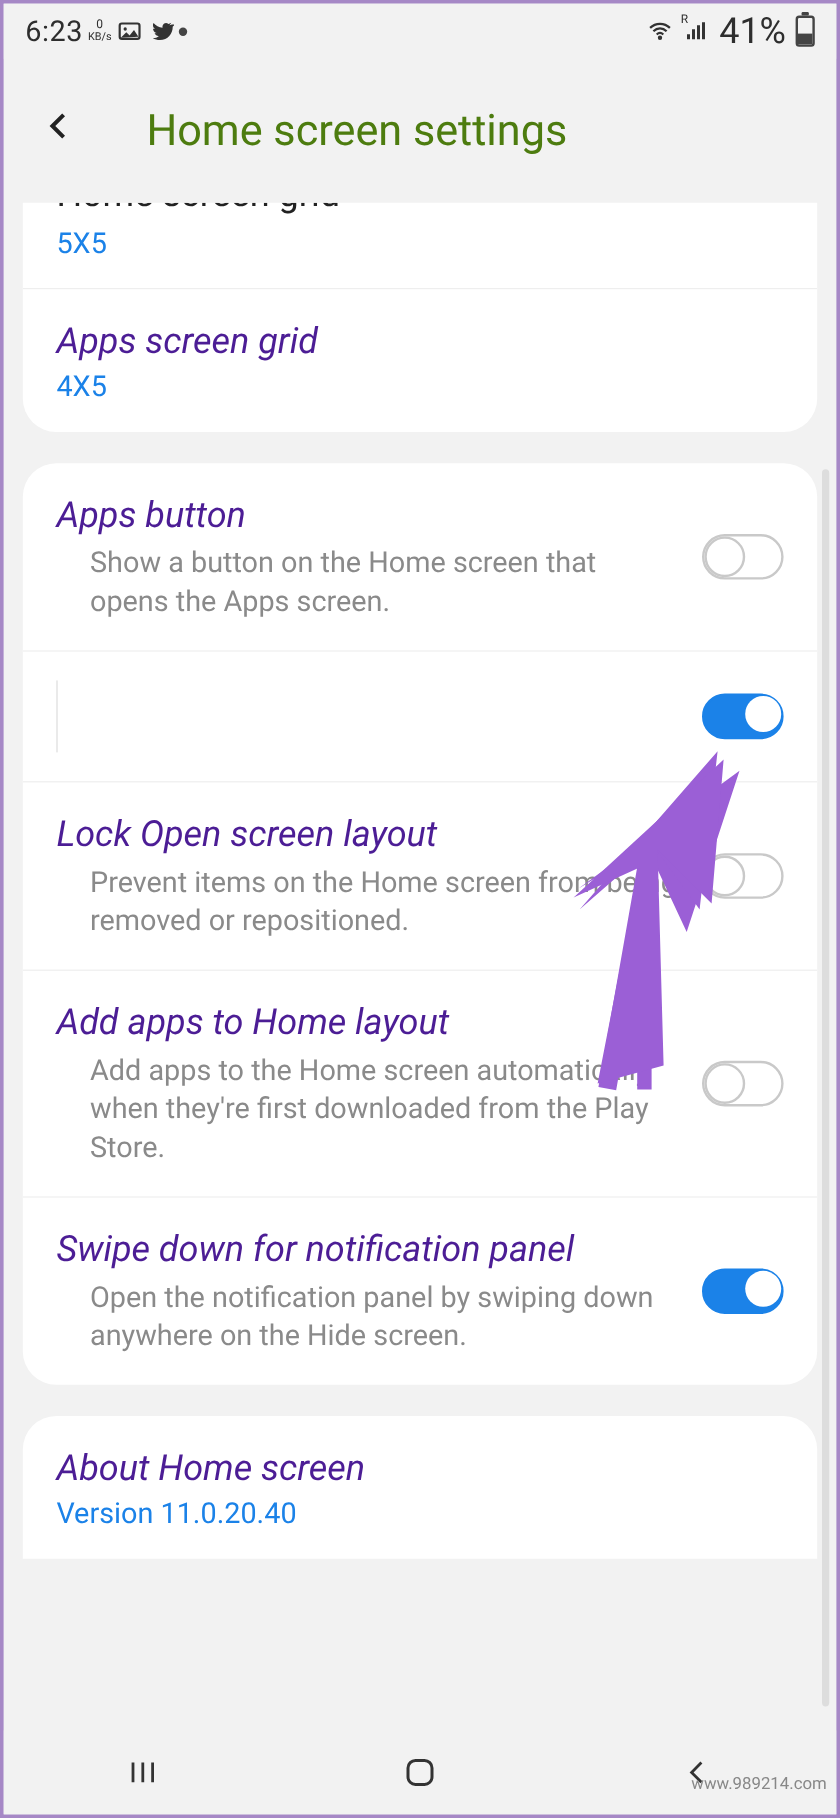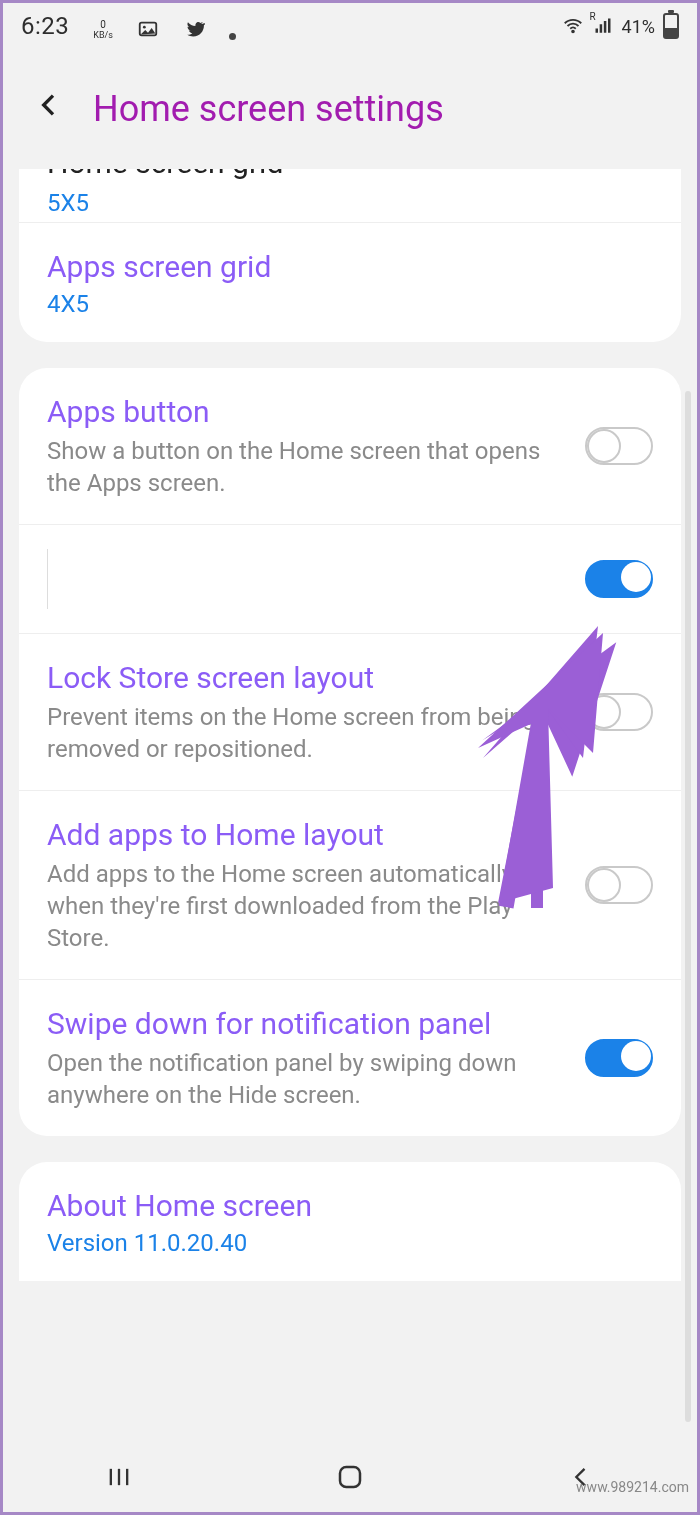--- a/index.html
+++ b/index.html
@@ -15,79 +15,79 @@
   .status-bar {
     height: 46px;
     background: #f2f2f2;
     display: flex;
     align-items: center;
     justify-content: space-between;
     padding: 0 18px;
     font-size: 24px;
     color: #2e2e2e;
   }
-  .status-left { display: flex; align-items: flex-end; gap: 24px; }
+  .status-left { display: flex; align-items: center; gap: 4px; }
   .status-right { display: flex; align-items: center; gap: 8px; }
   .time { font-weight: 400; letter-spacing: 0.5px; }
   .kbs { font-size: 10px; line-height: 1; text-align: center; }
   .status-icon-sm { width: 22px; height: 22px; display: inline-flex; align-items: center; justify-content: center; }
   .signal-r { position: relative; font-size: 11px; }
   .dot { width: 7px; height: 7px; background: #444; border-radius: 50%; display: inline-block; }
   .battery-box { width: 16px; height: 26px; border: 2px solid #444; border-radius: 3px; position: relative; }
   .battery-box::before { content:""; position:absolute; top:-5px; left:3px; width:6px; height:3px; background:#444; border-radius:1px;}
   .battery-fill { position:absolute; bottom:0; left:0; right:0; height:40%; background:#444; }
 
   
   .header {
     height: 120px;
     display: flex;
     align-items: center;
     padding: 0 30px;
     gap: 28px;
   }
   .back-btn { font-size: 36px; color: #222; font-weight: 300; }
-  .page-title { font-size: 36px; color: #a21caf; font-weight: 400; }
+  .page-title { font-size: 36px; color: #4d7c0f; font-weight: 400; margin-left: 29px; }
 
   
   .card {
     background: #fff;
     border-radius: 28px;
     margin: 0 16px 26px 16px;
     overflow: hidden;
   }
   .card.cutoff-top { border-top-left-radius: 0; border-top-right-radius: 0; margin-top:0; }
 
   .row {
     padding: 24px 28px;
     border-bottom: 1px solid #eee;
     display: flex;
     align-items: center;
     justify-content: space-between;
     gap: 20px;
   }
   .row:last-child { border-bottom: none; }
   .row-text { flex: 1; }
-  .row-title { font-size: 30px; color: #8b5cf6; line-height: 1.3; }
-  .row-sub { font-size: 24px; color: #8a8a8a; line-height: 1.35; margin-top: 4px; }
+  .row-title { font-size: 30px; color: #4c1d95; line-height: 1.3; font-style: italic; }
+  .row-sub { font-size: 24px; color: #8a8a8a; line-height: 1.35; margin-top: 4px; margin-left: 28px; }
   .row-accent { font-size: 24px; color: #1b82e8; margin-top: 4px; font-weight: 400; }
 
   
   .toggle { width: 68px; height: 38px; border-radius: 20px; position: relative; flex-shrink:0; }
   .toggle.off { background: #fff; border: 2px solid #c9c9c9; }
   .toggle.off::after {
     content:""; position:absolute; width:30px; height:30px; border:2px solid #c9c9c9; border-radius:50%; background:#fff; top:0; left:0;
   }
   .toggle.on { background: #1b82e8; border: 2px solid #1b82e8; }
   .toggle.on::after {
     content:""; position:absolute; width:30px; height:30px; border-radius:50%; background:#fff; top:0; right:0;
   }
   .divider-vert { width:1px; height:60px; background:#ddd; margin-right:20px; }
 
   
-  .truncated-top .row:first-child { padding-top:0; padding-bottom:5px;}
+  .truncated-top .row:first-child { padding-top:0; padding-bottom:23px;}
   .cut-title {
     font-size: 30px; color:#222; font-weight:400;
     overflow:hidden; height:16px; display:block;
     position: relative;
   }
   .cut-title span { position: relative; top:-24px; display:block; }
 
   
   .navbar {
     position: absolute; bottom: 0; left:0; right:0;
@@ -141,21 +141,21 @@
           <path d="M9 15c1.8-1.8 4.2-1.8 6 0"></path>
           <circle cx="12" cy="18" r="1" fill="#333"></circle>
         </svg>
     </span>
     <span class="status-icon-sm signal-r">
       <span style="position:absolute;top:-4px;left:-2px;font-size:10px;">R</span>
       <svg viewBox="0 0 24 24" width="20" height="20" fill="#333">
           <path d="M3 20h3v-5H3zM8 20h3V10H8zM13 20h3V6h-3zM18 20h3V3h-3z"></path>
         </svg>
     </span>
-    <span style="font-size:18px;">41%</span>
+    <span style="font-size:30px;">41%</span>
     <span class="battery-box">
         <span class="battery-fill"></span>
       </span>
   </div>
 </div>
 
 <div class="header">
   <span class="back-btn">
     <svg viewBox="0 0 24 24" width="32" height="32" fill="none" stroke="#222" stroke-width="2.5">
         <path d="M15 5 L8 12 L15 19"></path>
@@ -188,21 +188,21 @@
       <div class="row-sub">Show a button on the Home screen that opens the Apps screen.</div>
     </div>
     <div class="toggle off"></div>
   </div>
   <div class="row">
     <div class="divider-vert"></div>
     <div class="toggle on"></div>
   </div>
   <div class="row">
     <div class="row-text">
-      <div class="row-title">Lock Store screen layout</div>
+      <div class="row-title">Lock Open screen layout</div>
       <div class="row-sub">Prevent items on the Home screen from being removed or repositioned.</div>
     </div>
     <div class="toggle off"></div>
   </div>
   <div class="row">
     <div class="row-text">
       <div class="row-title">Add apps to Home layout</div>
       <div class="row-sub">Add apps to the Home screen automatically when they're first downloaded from the Play Store.</div>
     </div>
     <div class="toggle off"></div>

